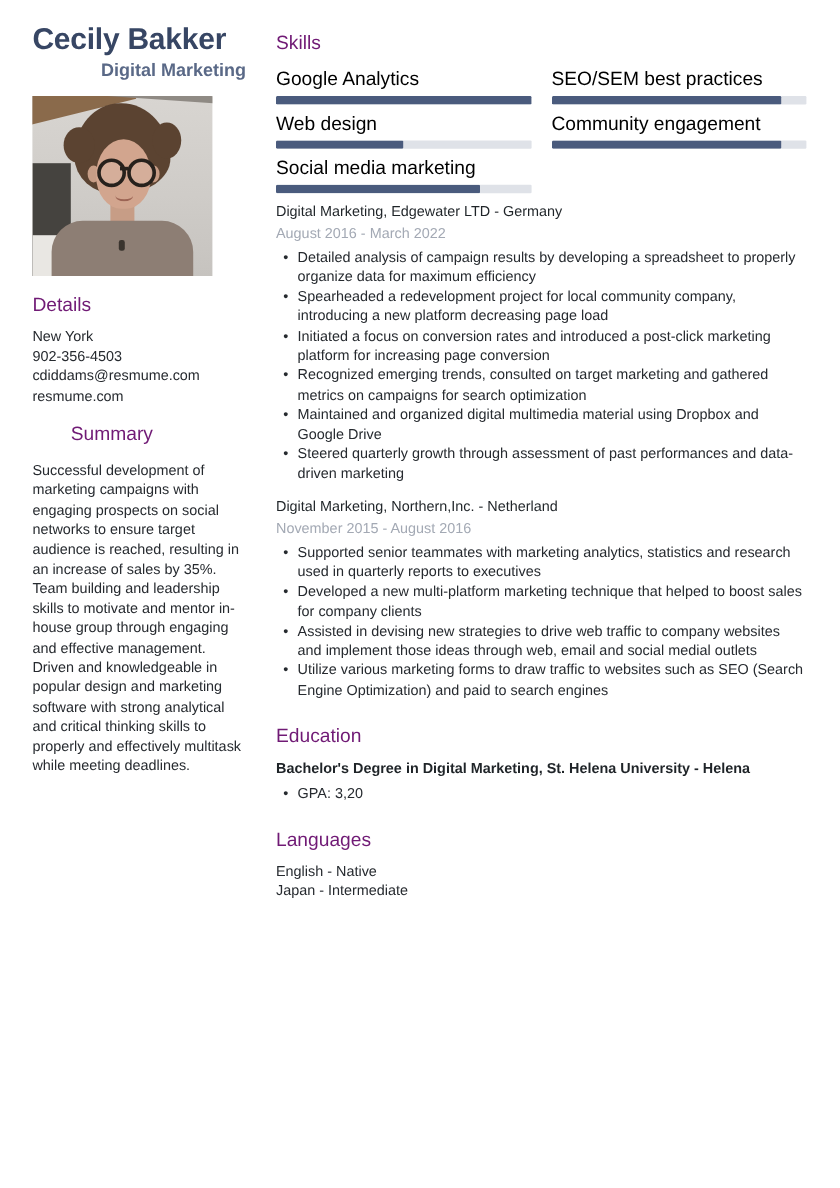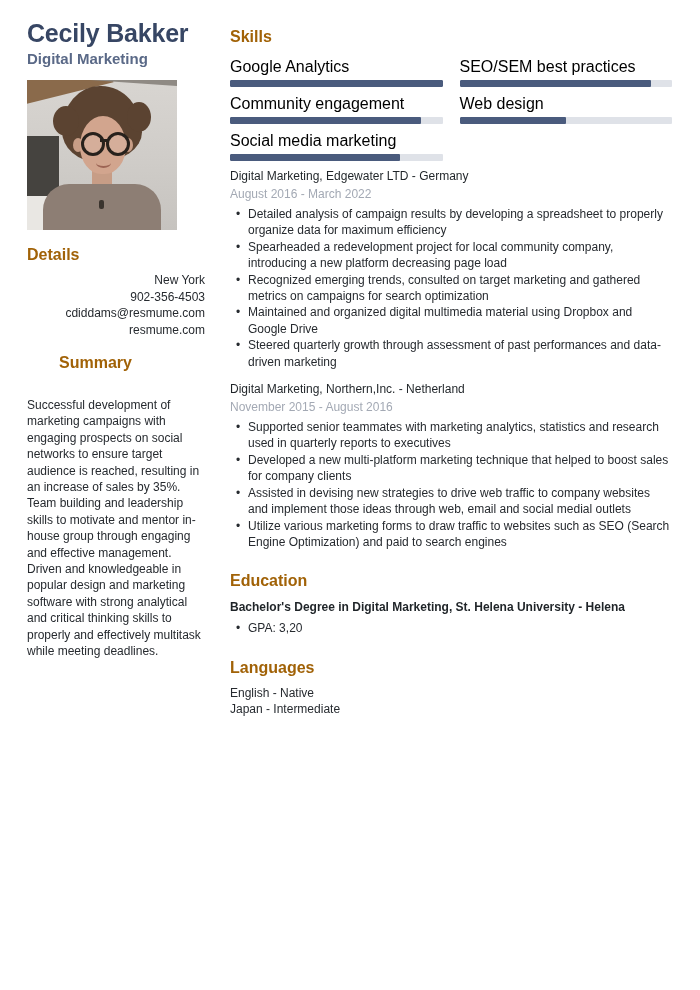--- a/index.html
+++ b/index.html
@@ -6,23 +6,23 @@
   body {
     width:700px; height:990px; background:#ffffff;
     font-family:"Liberation Sans","DejaVu Sans",sans-serif;
     color:#262a2f; -webkit-font-smoothing:antialiased;
   }
   .page { display:flex; padding:18px 28px 0 27px; box-sizing:border-box; }
   .left-col { width:178px; flex-shrink:0; }
   .right-col { flex:1; margin-left:25px; min-width:0; }
 
   .name { font-size:25px; font-weight:700; color:#374664; line-height:30px; margin:0; letter-spacing:-0.2px; }
-  .subtitle { font-size:15px; font-weight:600; color:#5a6987; line-height:22px; }
+  .subtitle { font-size:15px; font-weight:600; color:#5a6987; line-height:22px;text-align:right; }
 
-  .sec-h { font-size:16px; font-weight:700; color:#a16207; line-height:22px; }
+  .sec-h { font-size:16px; font-weight:400; color:#701a75; line-height:22px; }
 
   
   .photo { position:relative; width:150px; height:150px; margin-top:10px; overflow:hidden;
            background:linear-gradient(180deg,#d8d5d1 0%,#cfccc8 55%,#c6c3bf 100%); }
   .ph-beam { position:absolute; left:-26px; top:-18px; width:110px; height:34px; background:#8a6a4b; transform:rotate(-14deg); }
   .ph-beam2 { position:absolute; left:60px; top:-2px; width:120px; height:6px; background:#8f8a84; transform:rotate(4deg); }
   .ph-door { position:absolute; left:0; top:56px; width:32px; height:94px; background:#45433f; }
   .ph-panel { position:absolute; left:0; top:116px; width:24px; height:34px; background:#e9e7e3; }
   .ph-torso { position:absolute; left:16px; bottom:-6px; width:118px; height:52px; background:#8d7e74; border-radius:26px 26px 0 0; }
   .ph-neck { position:absolute; left:65px; top:88px; width:20px; height:18px; background:#c79d86; }
@@ -33,25 +33,25 @@
   .ph-face { position:absolute; left:53px; top:36px; width:46px; height:58px; background:#d2a58e;
              border-radius:50% 50% 46% 46% / 52% 52% 48% 48%; }
   .ph-ear { position:absolute; top:58px; width:10px; height:14px; background:#c79d86; border-radius:50%; }
   .ph-ear.l { left:46px; } .ph-ear.r { left:96px; }
   .ph-glass { position:absolute; top:52px; width:18px; height:18px; border:3px solid #27211c; border-radius:50%; background:rgba(235,230,225,0.15); }
   .ph-glass.l { left:54px; } .ph-glass.r { left:79px; }
   .ph-bridge { position:absolute; left:73px; top:59px; width:7px; height:3px; background:#27211c; }
   .ph-smile { position:absolute; left:69px; top:78px; width:15px; height:8px; border-bottom:2px solid #9c6454; border-radius:50%; }
   .ph-zip { position:absolute; left:72px; top:120px; width:5px; height:9px; background:#3a342e; border-radius:2px; }
 
-  .detail-block { margin-top:6px;text-align:right; }
+  .detail-block { margin-top:6px; }
   .txt-line { font-size:12px; line-height:16.5px; color:#262a2f; }
   .h-details { margin-top:14px; }
   .h-summary { margin-top:14px;margin-left:32px; }
-  .summary-text { font-size:12px; line-height:16.4px; margin-top:23px; color:#262a2f; }
+  .summary-text { font-size:12px; line-height:16.4px; margin-top:10px; color:#262a2f; }
 
   .h-skills { margin-top:8px; }
   .skills-grid { display:grid; grid-template-columns:1fr 1fr; column-gap:17px; margin-top:2px; }
   .skill { margin-top:8px; }
   .skill-label { font-size:16px; line-height:17px; color:#000000; }
   .skill-bar { margin-top:5px; height:7px; background:#dfe2e8; border-radius:1px; overflow:hidden; }
   .skill-fill { height:7px; background:#4a5b7d; border-radius:1px; }
 
   .h-exp { margin-top:22px; }
   .job { margin-top:7px; }
@@ -117,46 +117,47 @@
             <div class="skill-fill" style="width: 100%;"></div>
           </div>
       </div>
       <div class="skill">
         <div class="skill-label">SEO/SEM best practices</div>
         <div class="skill-bar">
             <div class="skill-fill" style="width: 90%;"></div>
           </div>
       </div>
       <div class="skill">
+        <div class="skill-label">Web design</div>
+        <div class="skill-bar">
+            <div class="skill-fill" style="width: 50%;"></div>
+          </div>
+      </div>
+      <div class="skill">
         <div class="skill-label">Community engagement</div>
         <div class="skill-bar">
             <div class="skill-fill" style="width: 90%;"></div>
-          </div>
-      </div>
-      <div class="skill">
-        <div class="skill-label">Web design</div>
-        <div class="skill-bar">
-            <div class="skill-fill" style="width: 50%;"></div>
           </div>
       </div>
       <div class="skill">
         <div class="skill-label">Social media marketing</div>
         <div class="skill-bar">
             <div class="skill-fill" style="width: 80%;"></div>
           </div>
       </div>
     </div>
 
 
     <div class="job">
       <div class="job-title">Digital Marketing, Edgewater LTD - Germany</div>
       <div class="job-dates">August 2016 - March 2022</div>
       <div class="bullets">
         <div class="bullet">Detailed analysis of campaign results by developing a spreadsheet to properly organize data for maximum efficiency</div>
         <div class="bullet">Spearheaded a redevelopment project for local community company, introducing a new platform decreasing page load</div>
+        <div class="bullet">Initiated a focus on conversion rates and introduced a post-click marketing platform for increasing page conversion</div>
         <div class="bullet">Recognized emerging trends, consulted on target marketing and gathered metrics on campaigns for search optimization</div>
         <div class="bullet">Maintained and organized digital multimedia material using Dropbox and Google Drive</div>
         <div class="bullet">Steered quarterly growth through assessment of past performances and data-driven marketing</div>
       </div>
     </div>
 
     <div class="job" style="margin-top:11px;">
       <div class="job-title">Digital Marketing, Northern,Inc. - Netherland</div>
       <div class="job-dates">November 2015 - August 2016</div>
       <div class="bullets">

